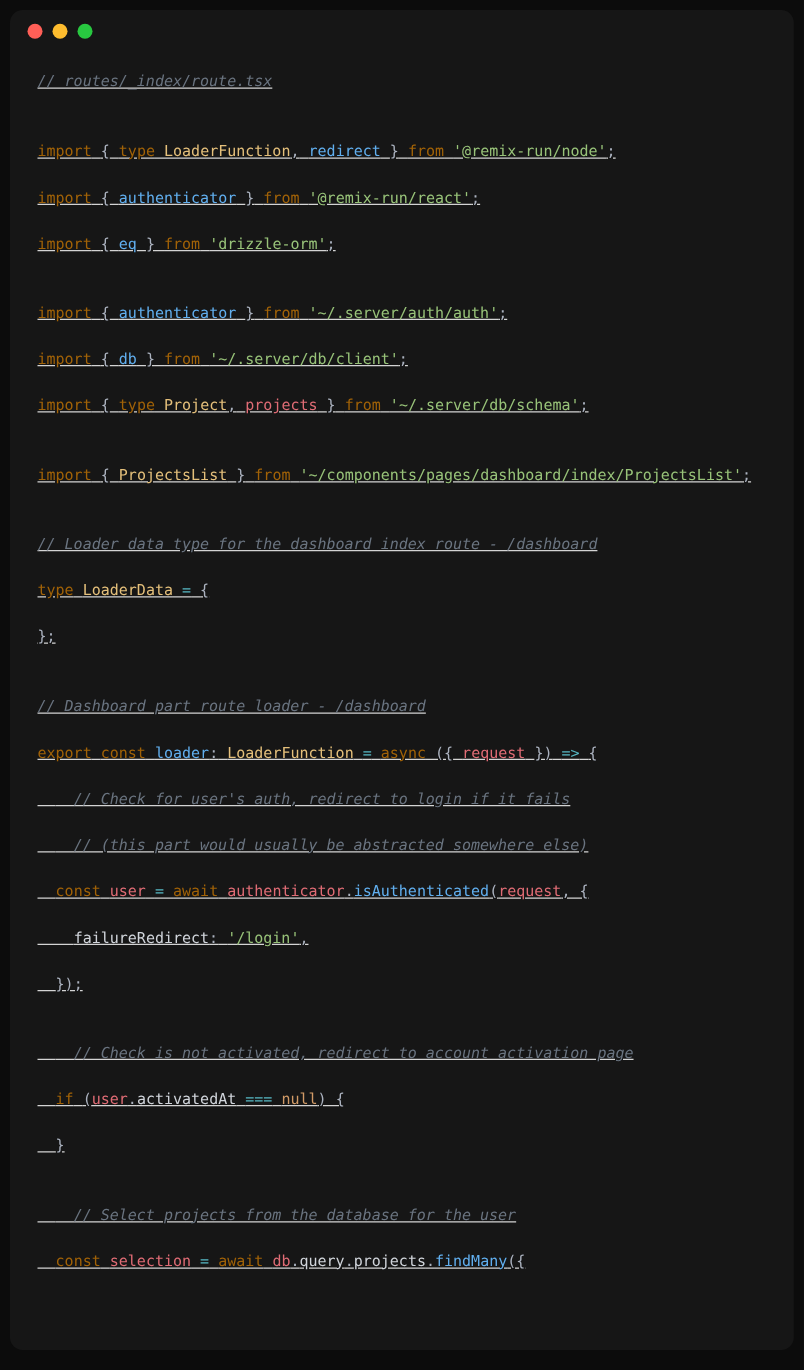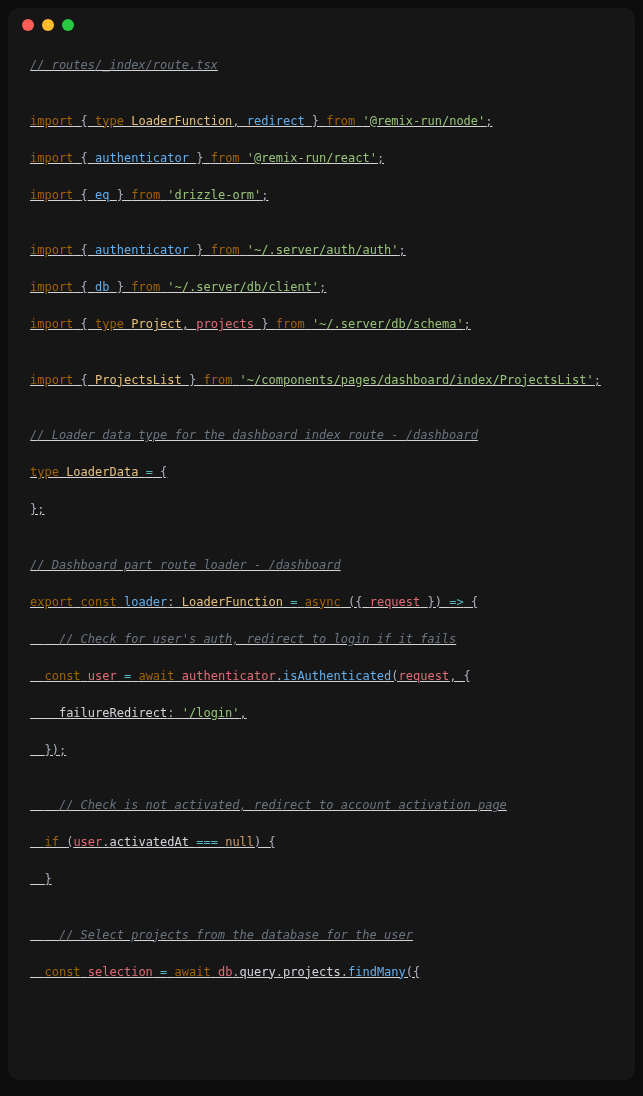--- a/index.html
+++ b/index.html
@@ -70,20 +70,21 @@
 <span class="line"></span>
 <span class="line"><span class="kw">import</span> <span class="pn">{</span> <span class="ty">ProjectsList</span> <span class="pn">}</span> <span class="kw">from</span> <span class="st">'~/components/pages/dashboard/index/ProjectsList'</span><span class="pn">;</span></span>
 <span class="line"></span>
 <span class="line"><span class="cm">// Loader data type for the dashboard index route - /dashboard</span></span>
 <span class="line"><span class="kw">type</span> <span class="ty">LoaderData</span> <span class="op">=</span> <span class="pn">{</span></span>
 <span class="line"><span class="pn">};</span></span>
 <span class="line"></span>
 <span class="line"><span class="cm">// Dashboard part route loader - /dashboard</span></span>
 <span class="line"><span class="kw">export</span> <span class="kw">const</span> <span class="fn2">loader</span><span class="pn">:</span> <span class="ty">LoaderFunction</span> <span class="op">=</span> <span class="kw">async</span> <span class="pn">({</span> <span class="nm">request</span> <span class="pn">})</span> <span class="op">=&gt;</span> <span class="pn">{</span></span>
 <span class="line">  <span class="cm">  // Check for user's auth, redirect to login if it fails</span></span>
+<span class="line">  <span class="cm">  // (this part would usually be abstracted somewhere else)</span></span>
 <span class="line">  <span class="kw">const</span> <span class="nm">user</span> <span class="op">=</span> <span class="kw">await</span> <span class="nm">authenticator</span><span class="pn">.</span><span class="fn2">isAuthenticated</span><span class="pn">(</span><span class="nm">request</span><span class="pn">, {</span></span>
 <span class="line">    <span class="id">failureRedirect</span><span class="pn">:</span> <span class="st">'/login'</span><span class="pn">,</span></span>
 <span class="line">  <span class="pn">});</span></span>
 <span class="line"></span>
 <span class="line">  <span class="cm">  // Check is not activated, redirect to account activation page</span></span>
 <span class="line">  <span class="kw">if</span> <span class="pn">(</span><span class="nm">user</span><span class="pn">.</span><span class="id">activatedAt</span> <span class="op">===</span> <span class="null">null</span><span class="pn">) {</span></span>
 <span class="line">  <span class="pn">}</span></span>
 <span class="line"></span>
 <span class="line">  <span class="cm">  // Select projects from the database for the user</span></span>
 <span class="line">  <span class="kw">const</span> <span class="nm">selection</span> <span class="op">=</span> <span class="kw">await</span> <span class="nm">db</span><span class="pn">.</span><span class="id">query</span><span class="pn">.</span><span class="id">projects</span><span class="pn">.</span><span class="fn2">findMany</span><span class="pn">({</span></span>

